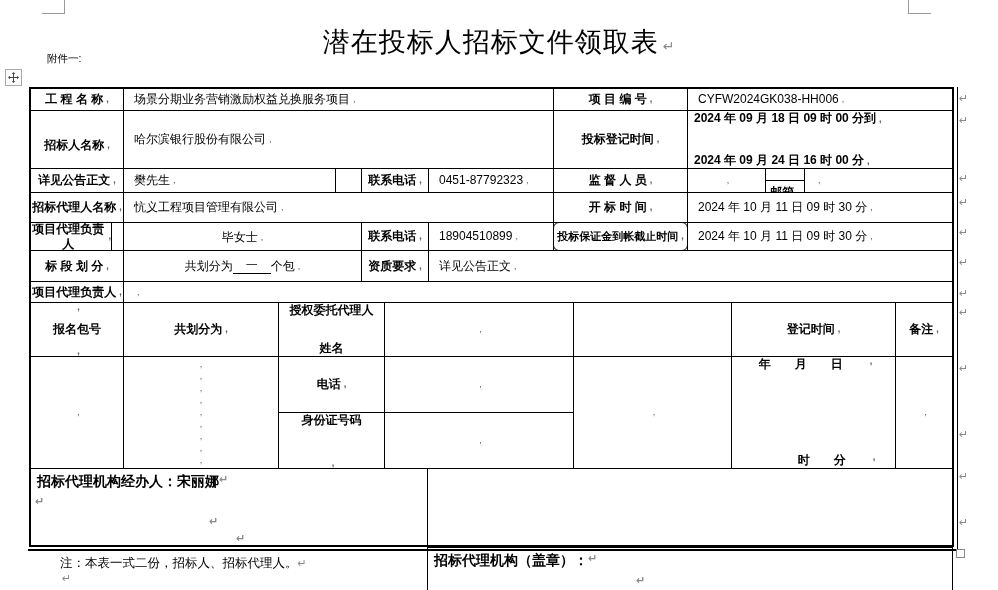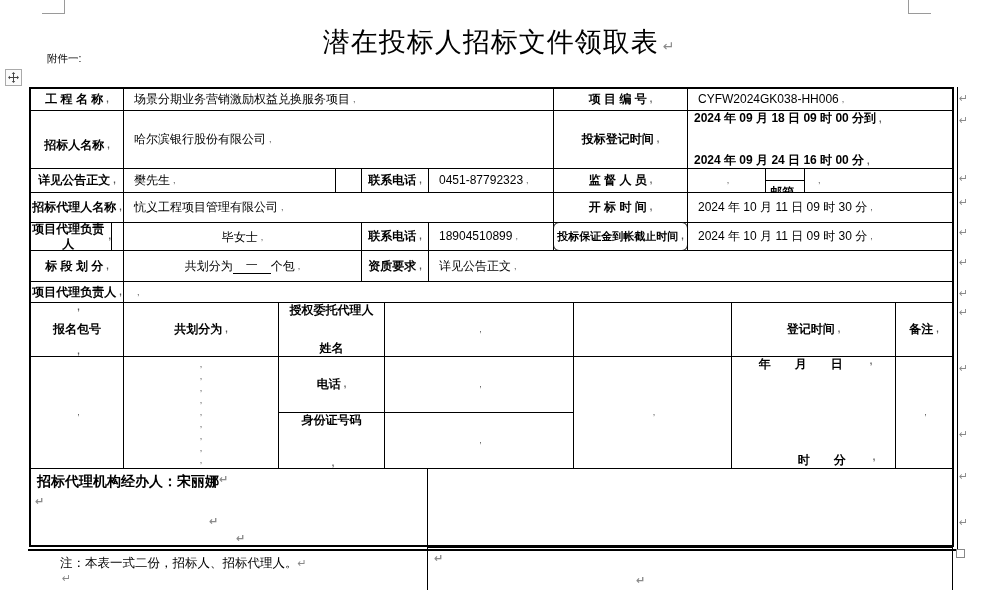--- a/index.html
+++ b/index.html
@@ -281,20 +281,21 @@
       </div>
 
     <div class="cell bigcell" style="left:0;top:380px;width:398px;height:79px">
       <span>招标代理机构经办人：宋丽娜</span>
         <span class="pil">↵</span>
       <span class="pil abs" style="left:4px;top:26px">↵</span>
       <span class="pil abs" style="left:178px;top:46px">↵</span>
       <span class="pil abs" style="left:205px;top:63px">↵</span>
     </div>
     <div class="cell bigcell" style="left:397px;top:380px;width:526px;height:79px">
+      <span>招标代理机构（盖章）：</span>
         <span class="pil">↵</span>
       <span class="pil abs" style="left:208px;top:26px">↵</span>
 
     </div>
 
     <div class="tblborder"></div>
     <div class="xr"></div>
     <div class="xb"></div>
   </div>
 

